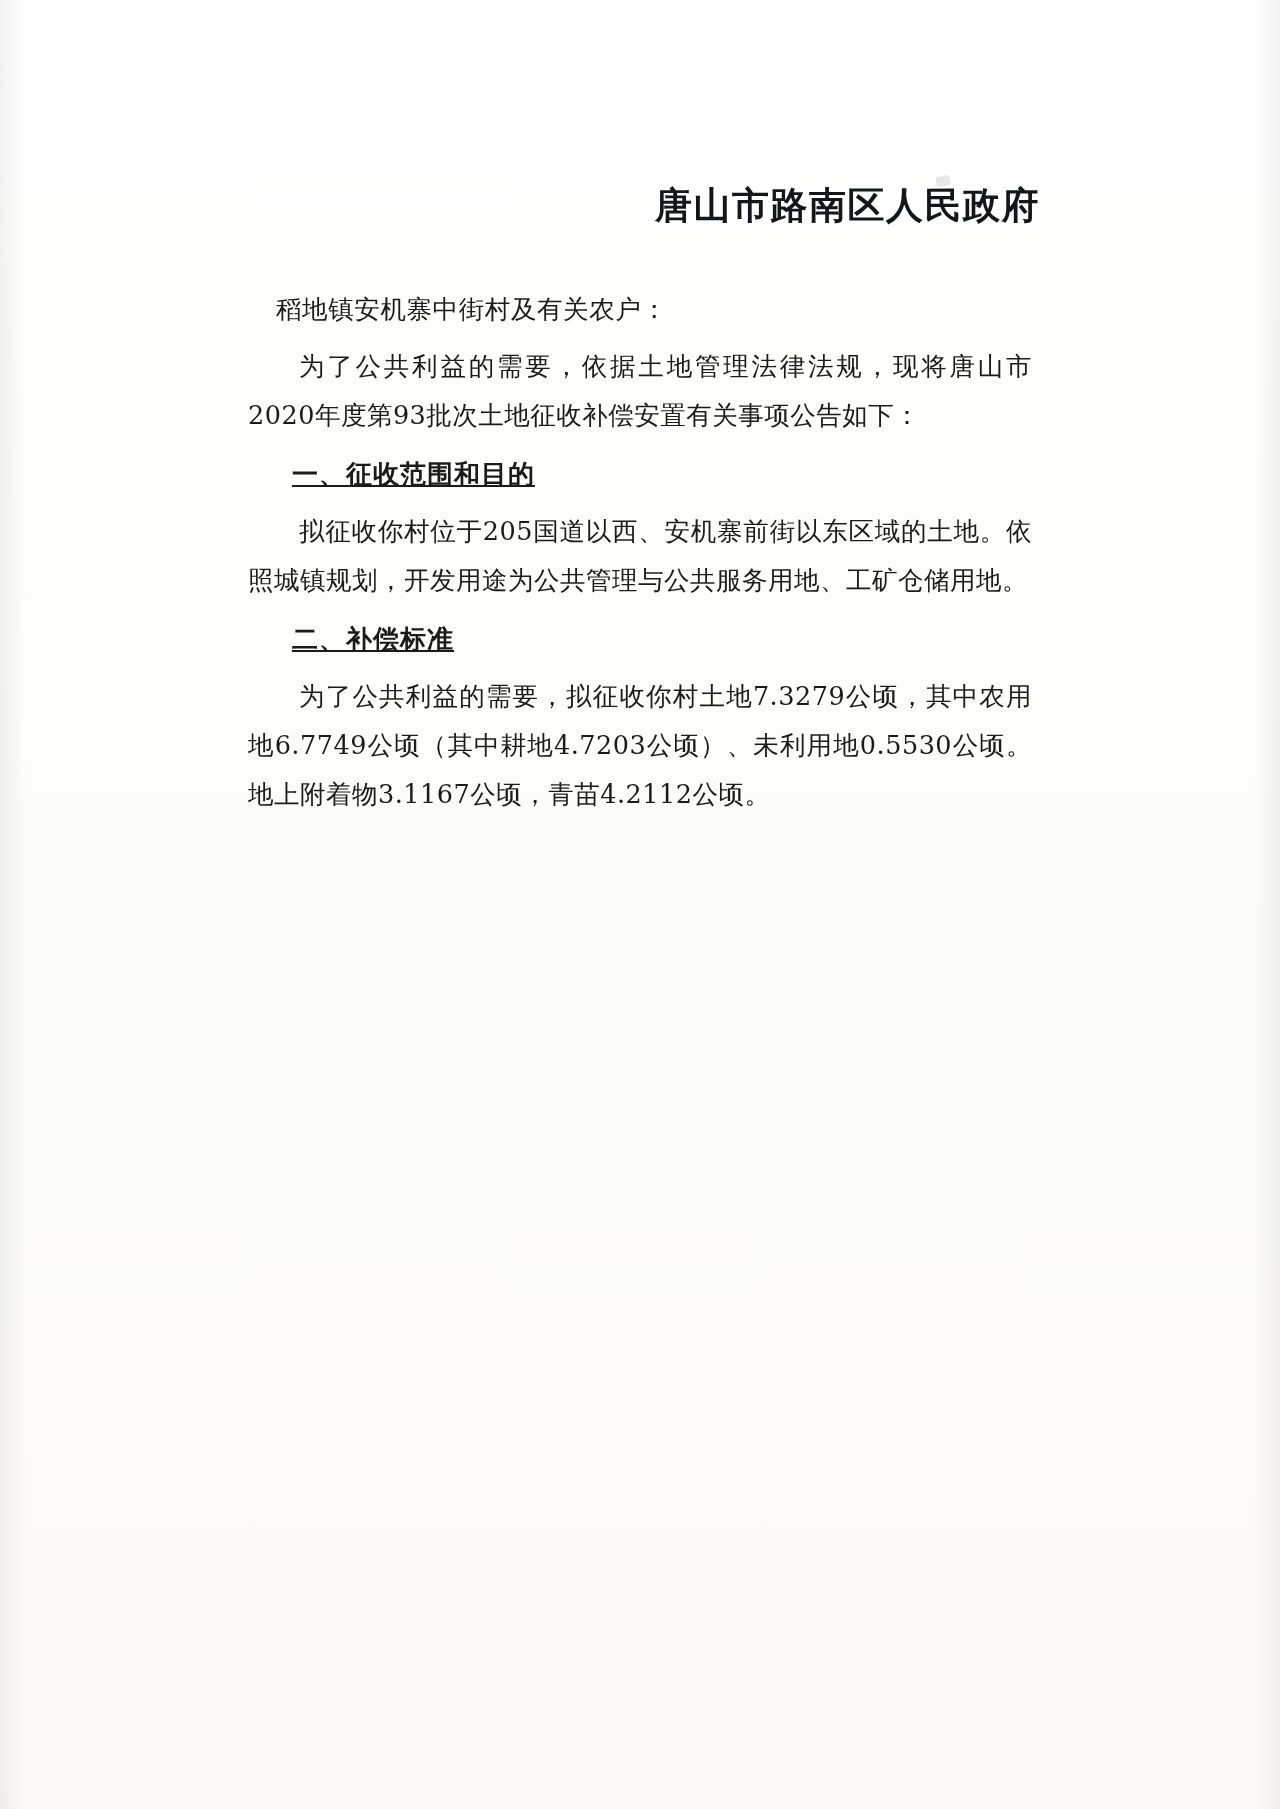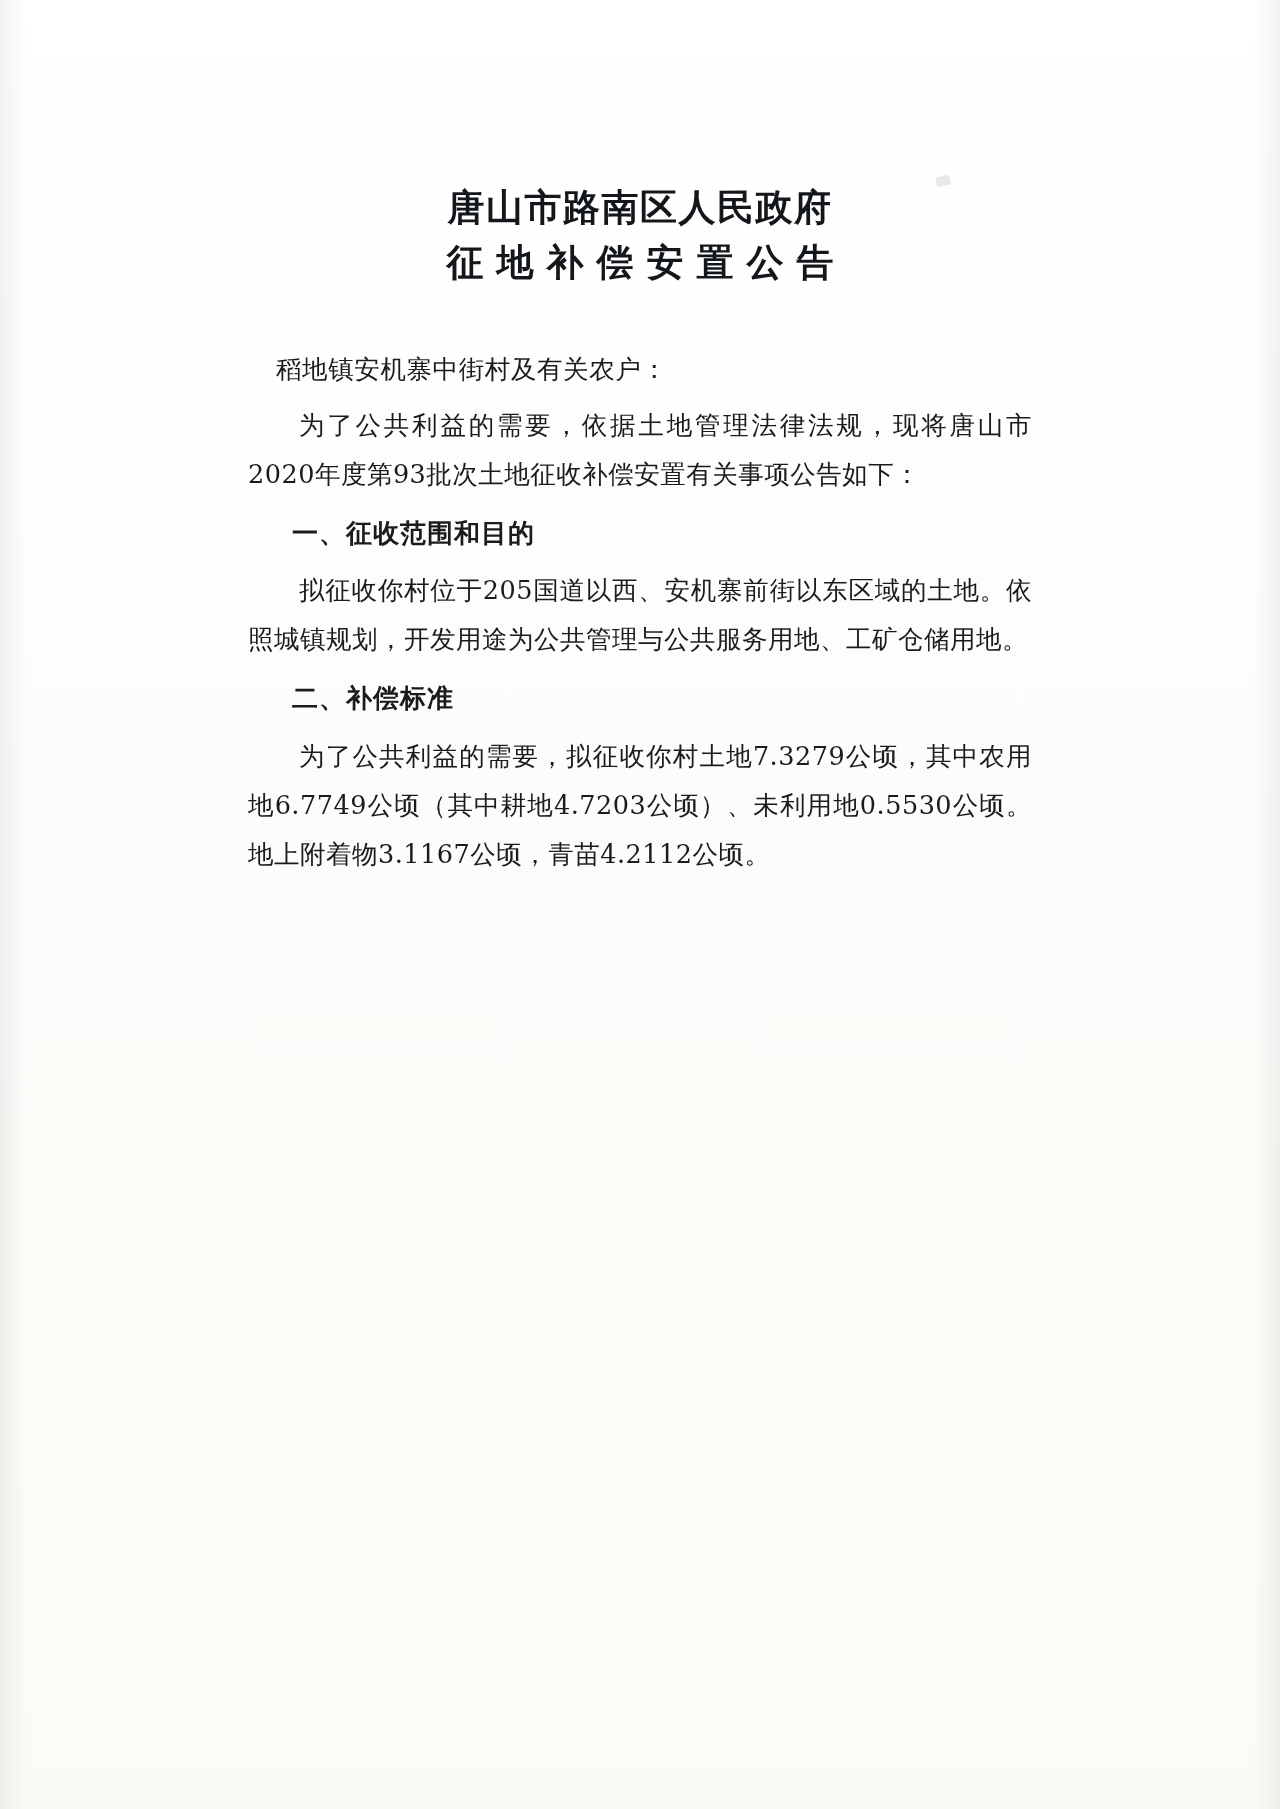--- a/index.html
+++ b/index.html
@@ -30,22 +30,22 @@
     background: linear-gradient(180deg, #ffffff 0%, #fcfcfa 45%, #fbfaf7 100%);
     pointer-events: none;
   }
   .content {
     position: relative;
     margin: 0 auto;
     width: 800px;
     padding-top: 185px;
   }
   .doc-title {
-    text-align: center;
-    font-family: Liberation Sans, sans-serif;
+    text-align: right;
+    font-family: Liberation Mono, monospace;
     font-weight: bold;
     color: #13171c;
   }
   .title-line1 {
     font-size: 37px;
     letter-spacing: 1.5px;
     line-height: 1.25;
   }
   .title-line2 {
     font-size: 37px;
@@ -70,20 +70,21 @@
     text-align: justify;
     text-justify: inter-ideograph;
   }
   h2.section-heading {
     font-size: 26px;
     font-weight: bold;
     line-height: 1.9;
     letter-spacing: 1px;
     margin: 10px 0 0 0;
     text-indent: 2em;
+    text-decoration: underline;
   }
   .fold-mark {
     position: absolute;
     top: 176px;
     right: 330px;
     width: 14px;
     height: 10px;
     background: #d8d5cf;
     opacity: .55;
     transform: rotate(-12deg);
@@ -110,21 +111,20 @@
 <div class="page">
   <div class="paper-tint"></div>
   <div class="edge-shadow-left"></div>
   <div class="edge-shadow-right"></div>
   <div class="fold-mark"></div>
 
   <div class="content">
 
     <div class="doc-title">
       <div class="title-line1">唐山市路南区人民政府</div>
-      <div class="title-line2">征地补偿安置公告</div>
     </div>
 
     <div class="addressee">稻地镇安机寨中街村及有关农户：</div>
 
     <p class="body-text">为了公共利益的需要，依据土地管理法律法规，现将唐山市2020年度第93批次土地征收补偿安置有关事项公告如下：</p>
 
     <h2 class="section-heading">一、征收范围和目的</h2>
     <p class="body-text">拟征收你村位于205国道以西、安机寨前街以东区域的土地。依照城镇规划，开发用途为公共管理与公共服务用地、工矿仓储用地。</p>
 
     <h2 class="section-heading">二、补偿标准</h2>

